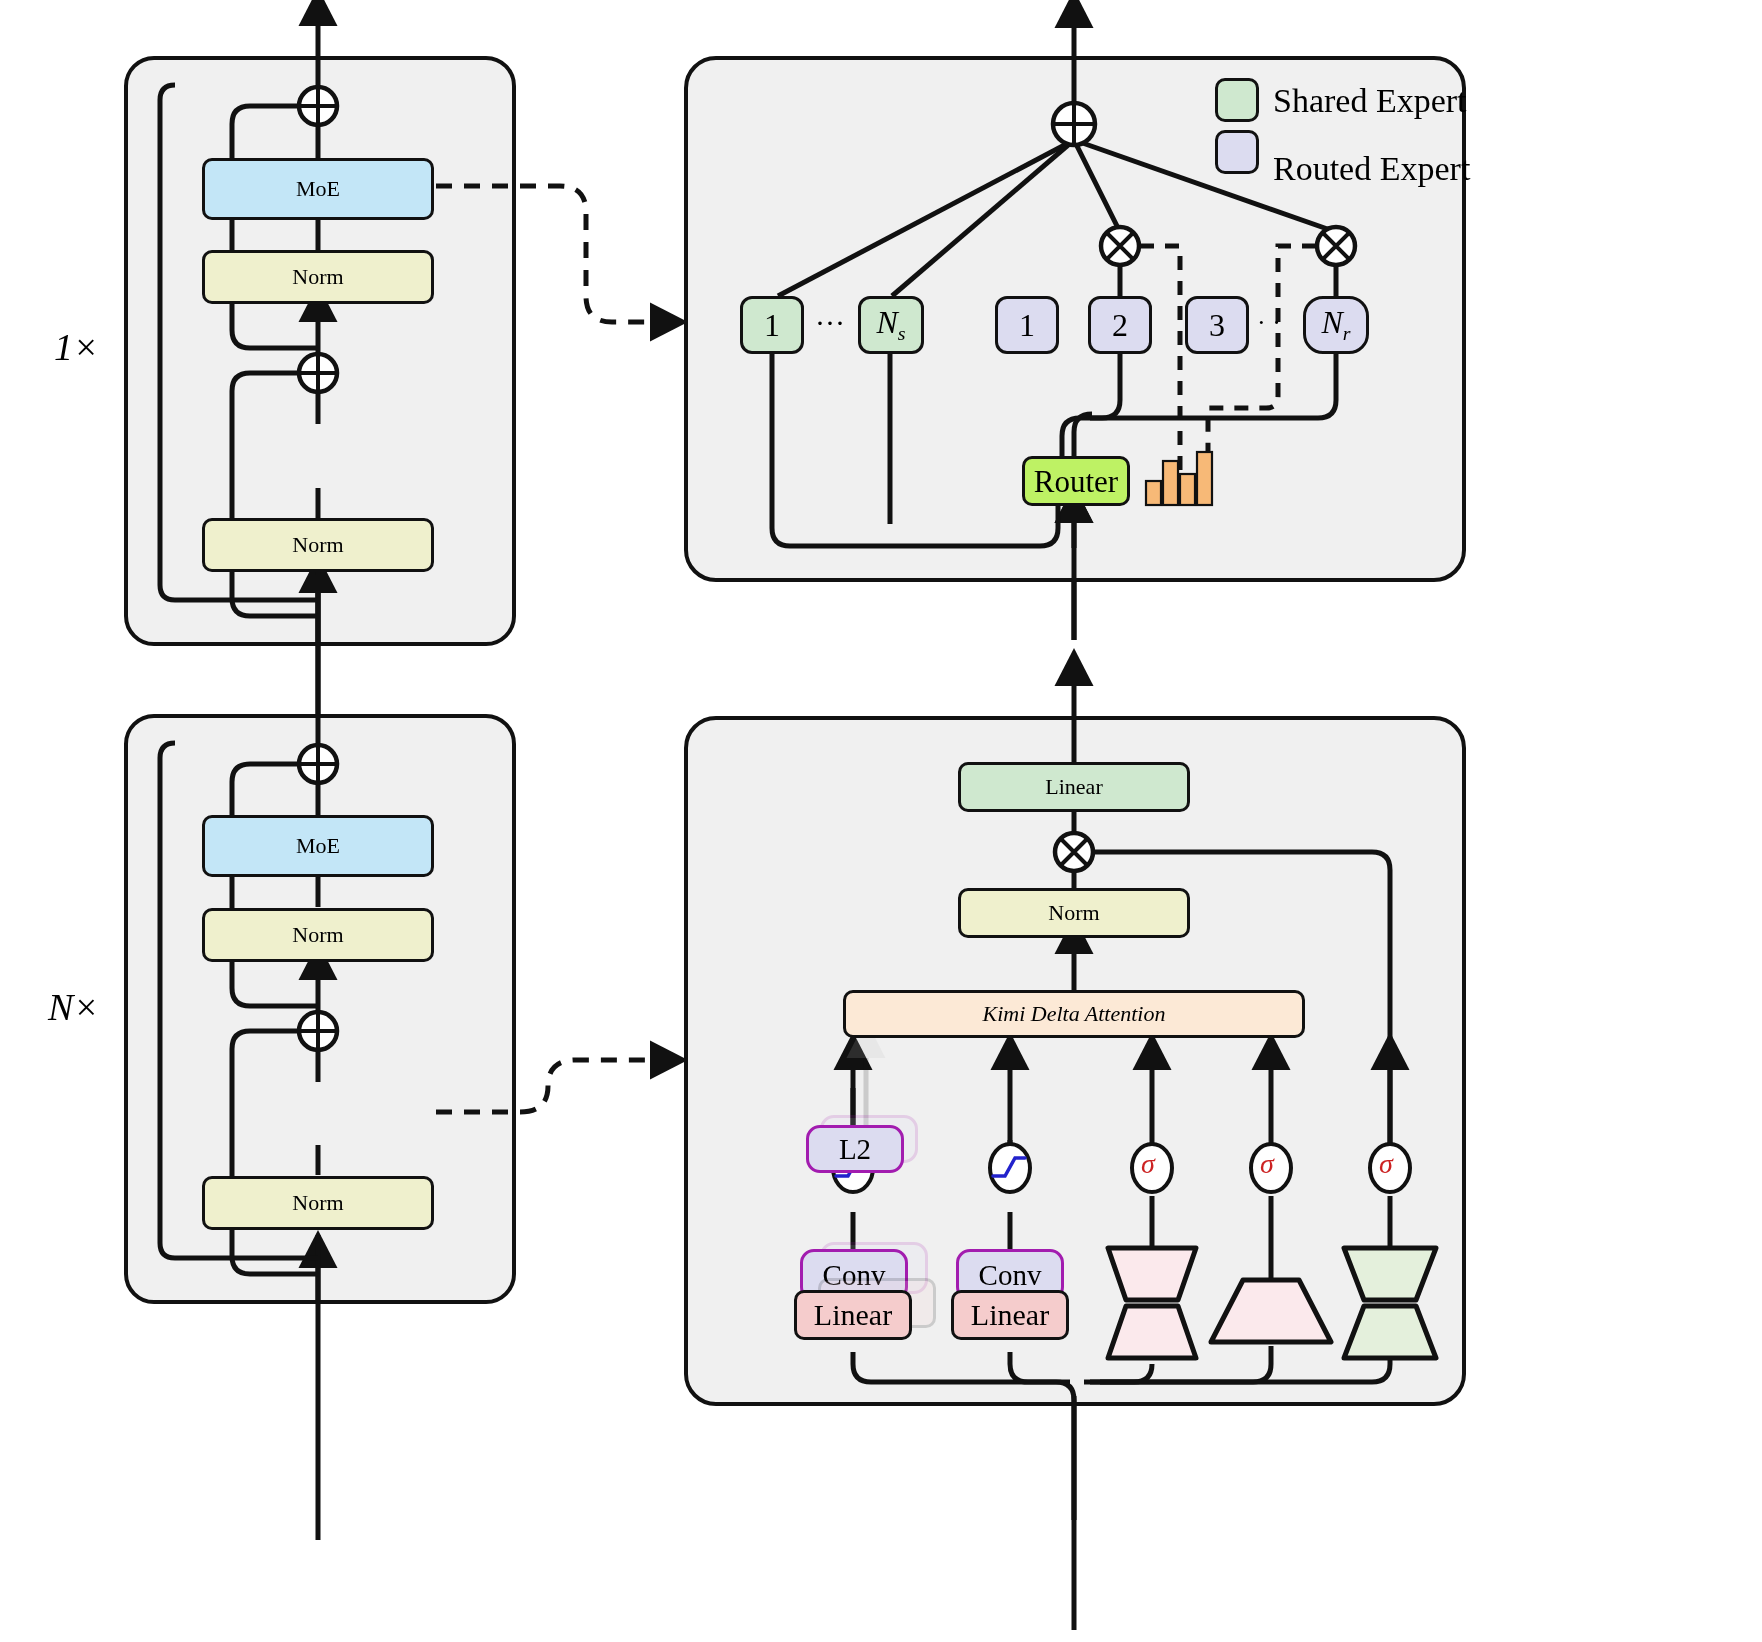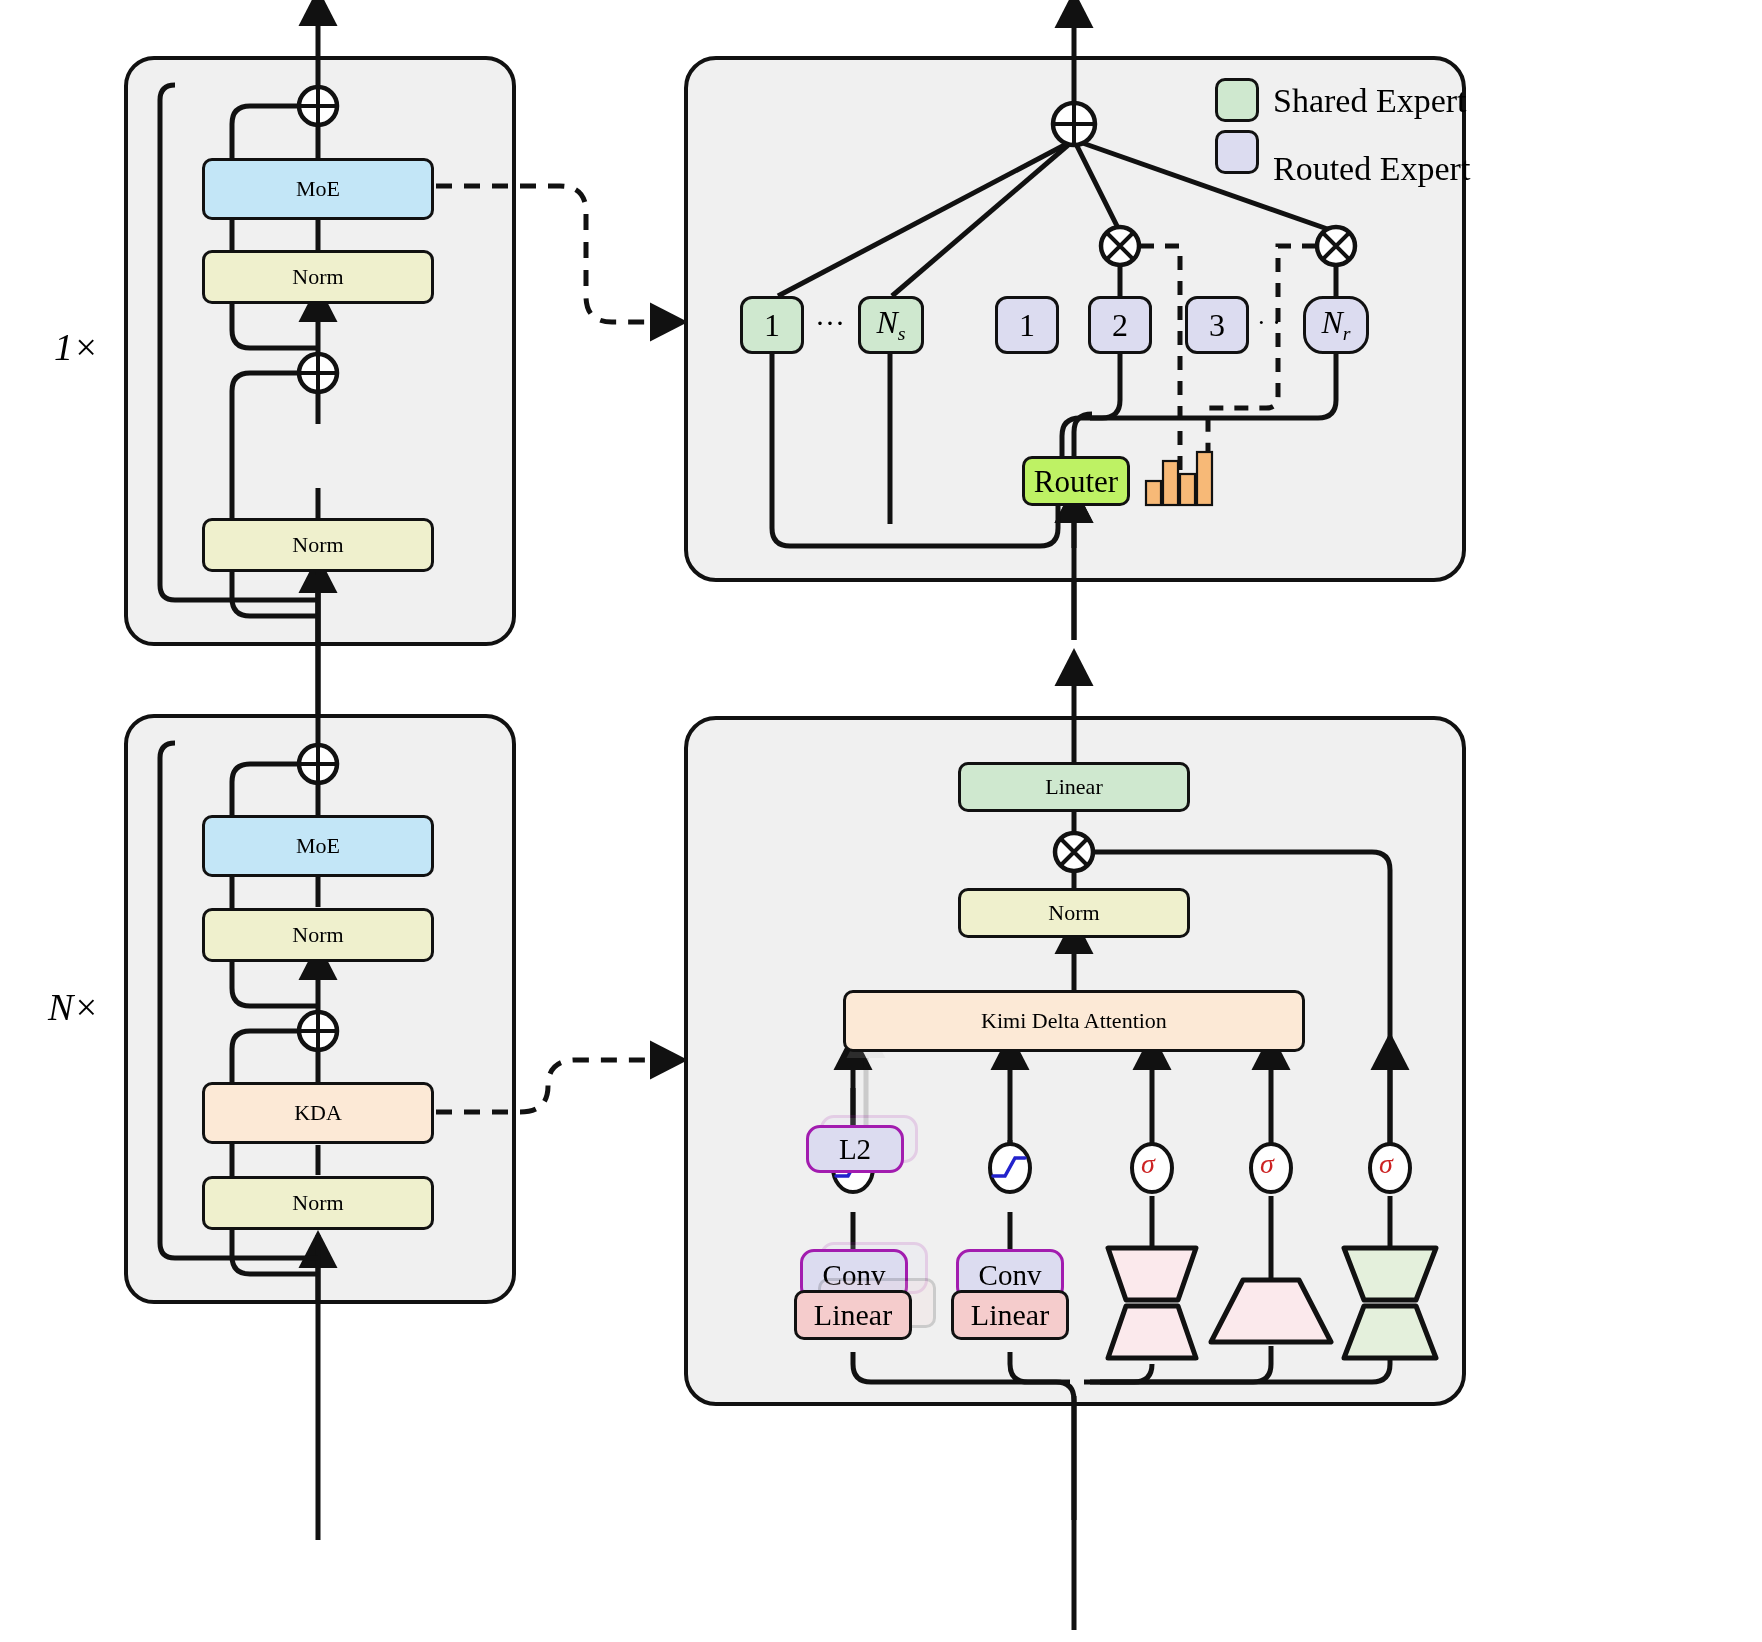--- a/index.html
+++ b/index.html
@@ -231,23 +231,20 @@
   </div>
 
   <div class="lbl" style="left:48px;top:985px;">N×</div>
 
   <div class="node" style="left:202px;top:815px;width:232px;height:62px;background:#c3e6f7;">
     <span>MoE</span>
   </div>
   <div class="node" style="left:202px;top:908px;width:232px;height:54px;background:#eff0cd;">
     <span>Norm</span>
   </div>
-  <div class="node" style="left:202px;top:1082px;width:232px;height:62px;background:#fce9d6;">
-    <span>KDA</span>
-  </div>
   <div class="node" style="left:202px;top:1176px;width:232px;height:54px;background:#eff0cd;">
     <span>Norm</span>
   </div>
 
   <div class="node expert" style="left:1215px;top:78px;width:44px;height:44px;background:#cfe8cf;border-radius:10px;"></div>
   <div class="legend-txt" style="left:1273px;top:82px;">Shared Expert</div>
 
   <div class="node expert" style="left:1215px;top:130px;width:44px;height:44px;background:#dcdcf0;border-radius:10px;"></div>
   <div class="legend-txt" style="left:1273px;top:150px;">Routed Expert</div>
 
@@ -276,21 +273,21 @@
   <div class="node" style="left:1022px;top:456px;width:108px;height:50px;background:#bef264;font-size:31px;">
     <span>Router</span>
   </div>
 
   <div class="node" style="left:958px;top:762px;width:232px;height:50px;background:#cfe8cf;">
     <span>Linear</span>
   </div>
   <div class="node" style="left:958px;top:888px;width:232px;height:50px;background:#eff0cd;">
     <span>Norm</span>
   </div>
-  <div class="node" style="left:843px;top:990px;width:462px;height:62px;background:#fce9d6;">
+  <div class="node" style="left:843px;top:990px;width:462px;height:48px;background:#fce9d6;font-style:italic;">
     <span>Kimi Delta Attention</span>
   </div>
 
   <div class="node chip ghost" style="left:820px;top:1078px;width:98px;height:48px;background:#dcdcf0;">
     <span>L2</span>
   </div>
   <div class="node chip" style="left:806px;top:1088px;width:98px;height:48px;background:#dcdcf0;">
     <span>L2</span>
   </div>
 

